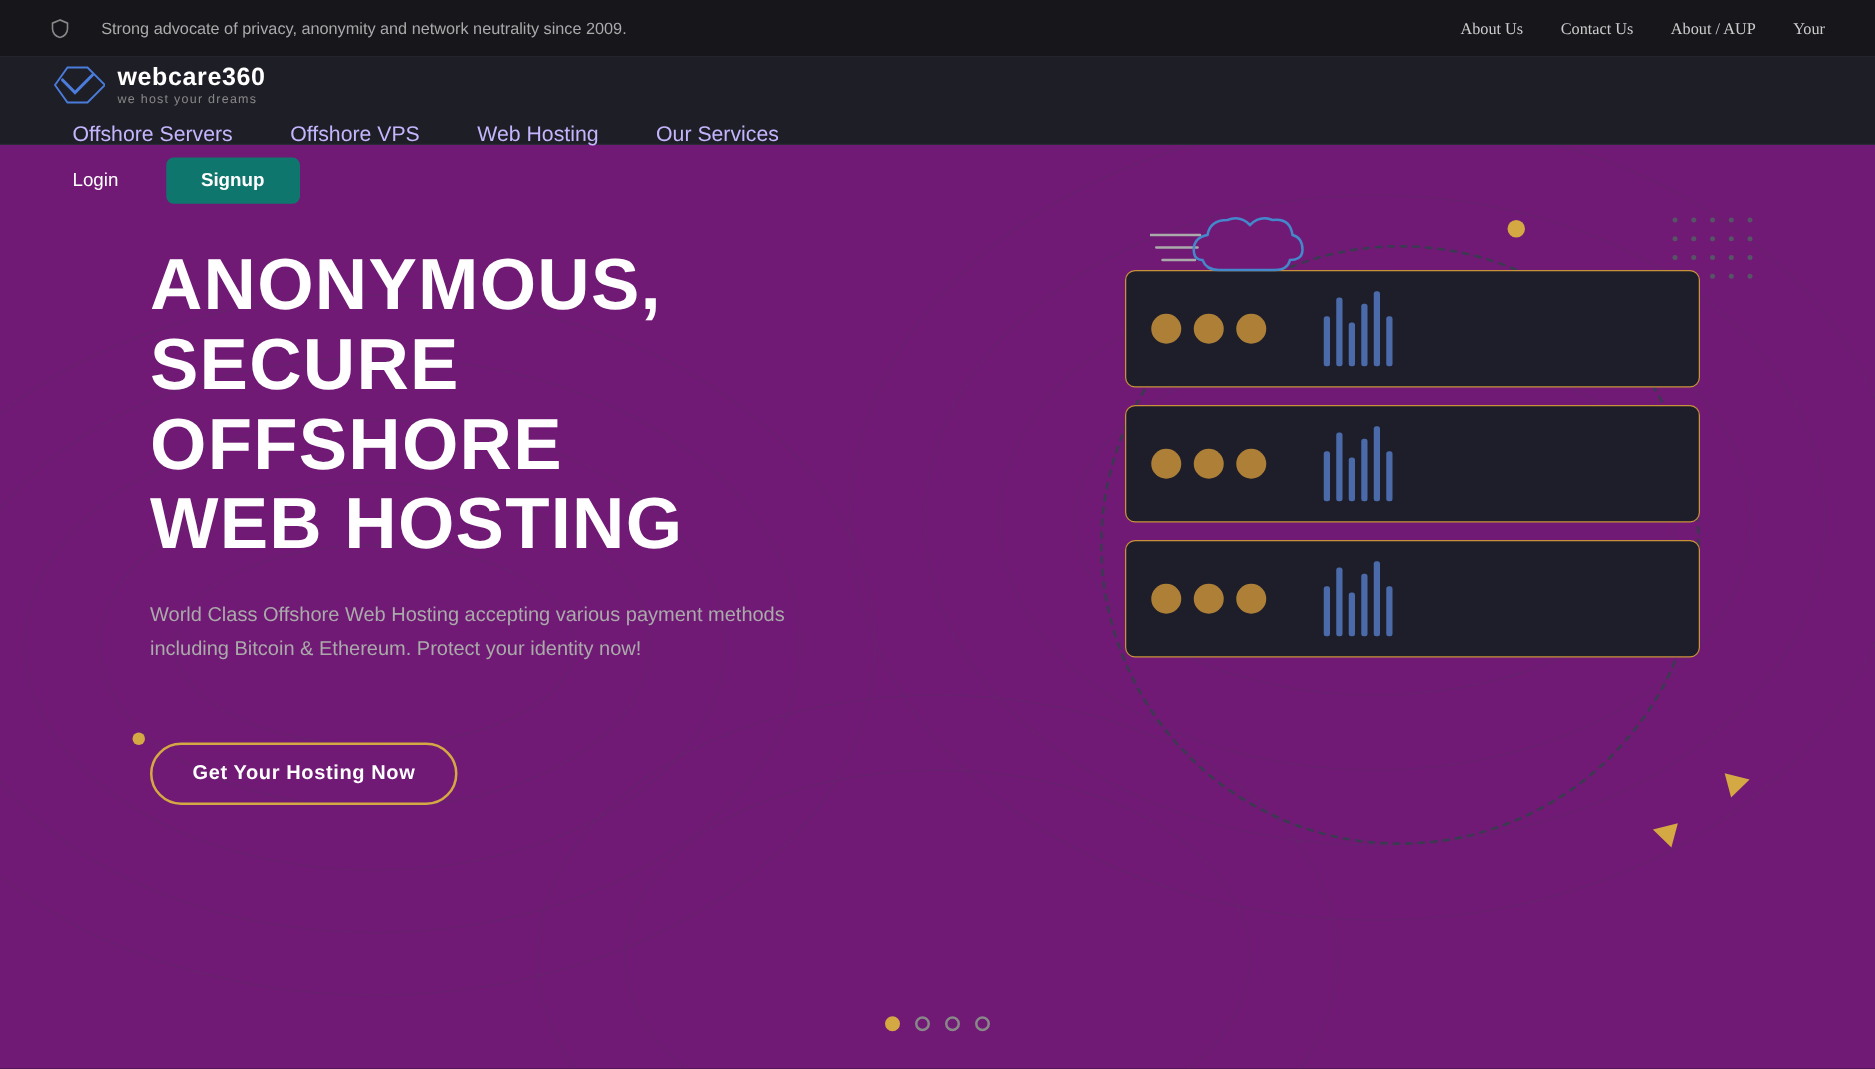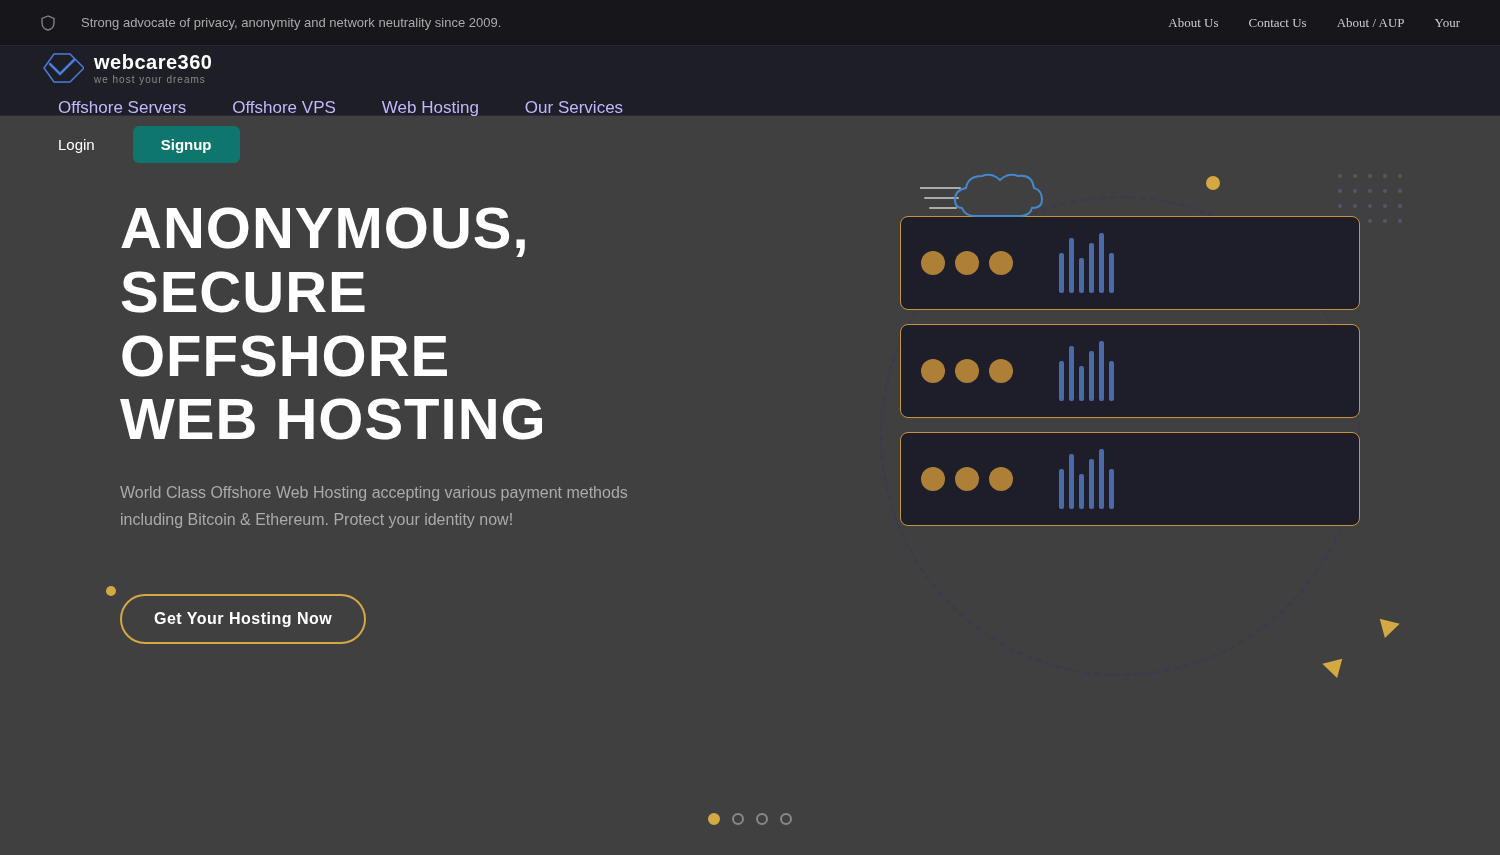--- a/index.html
+++ b/index.html
@@ -113,21 +113,21 @@
       font-size: 15px;
       font-weight: 600;
       cursor: pointer;
     }
 
     
     .hero {
       position: relative;
       height: calc(855px - 46px - 70px);
       overflow: hidden;
-      background-color: #404040;
+      background-color: #701a75;
     }
 
     
     .topo-bg {
       position: absolute;
       top: 0; left: 0; right: 0; bottom: 0;
       opacity: 0.18;
     }
 
     .hero-content {

